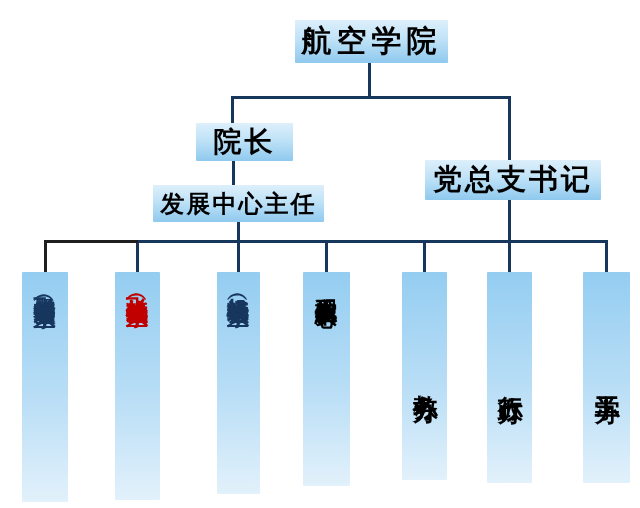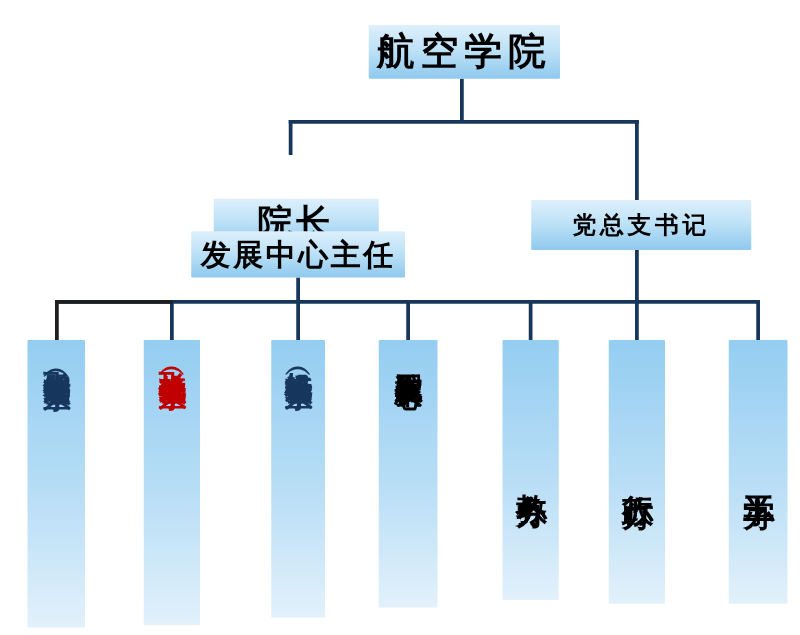--- a/index.html
+++ b/index.html
@@ -32,25 +32,25 @@
   }
   .vbox.centered{justify-content:center;padding-top:0;}
 
   .t-navy{color:#17375e;}
   .t-red{color:#c00000;}
   .t-black{color:#000000;}
 
   .root-label{font-size:30px;letter-spacing:5px;}
   .dean-label{font-size:28px;letter-spacing:3px;}
   .dev-label{font-size:24px;letter-spacing:2px;}
-  .party-label{font-size:19px;letter-spacing:3px;}
+  .party-label{font-size:29px;letter-spacing:3px;}
 
   
   #root-box   {left:295px;top:20px; width:153px;height:43px;}
-  #dean-box   {left:171px;top:123px;width:132px;height:38px;margin-top:36px;}
+  #dean-box   {left:196px;top:123px;width:97px;height:38px;}
   #party-box  {left:425px;top:160px;width:176px;height:40px;}
   #dev-box    {left:153px;top:185px;width:171px;height:37px;}
 
   #dept-0{left:22px; top:272px;width:46px;height:230px;}
   #dept-1{left:115px;top:272px;width:45px;height:228px;}
   #dept-2{left:217px;top:272px;width:43px;height:222px;}
   #dept-3{left:303px;top:272px;width:47px;height:214px;}
   #dept-4{left:402px;top:272px;width:45px;height:208px;font-size:25px;}
   #dept-5{left:487px;top:272px;width:45px;height:211px;font-size:25px;}
   #dept-6{left:583px;top:272px;width:47px;height:211px;font-size:25px;}

